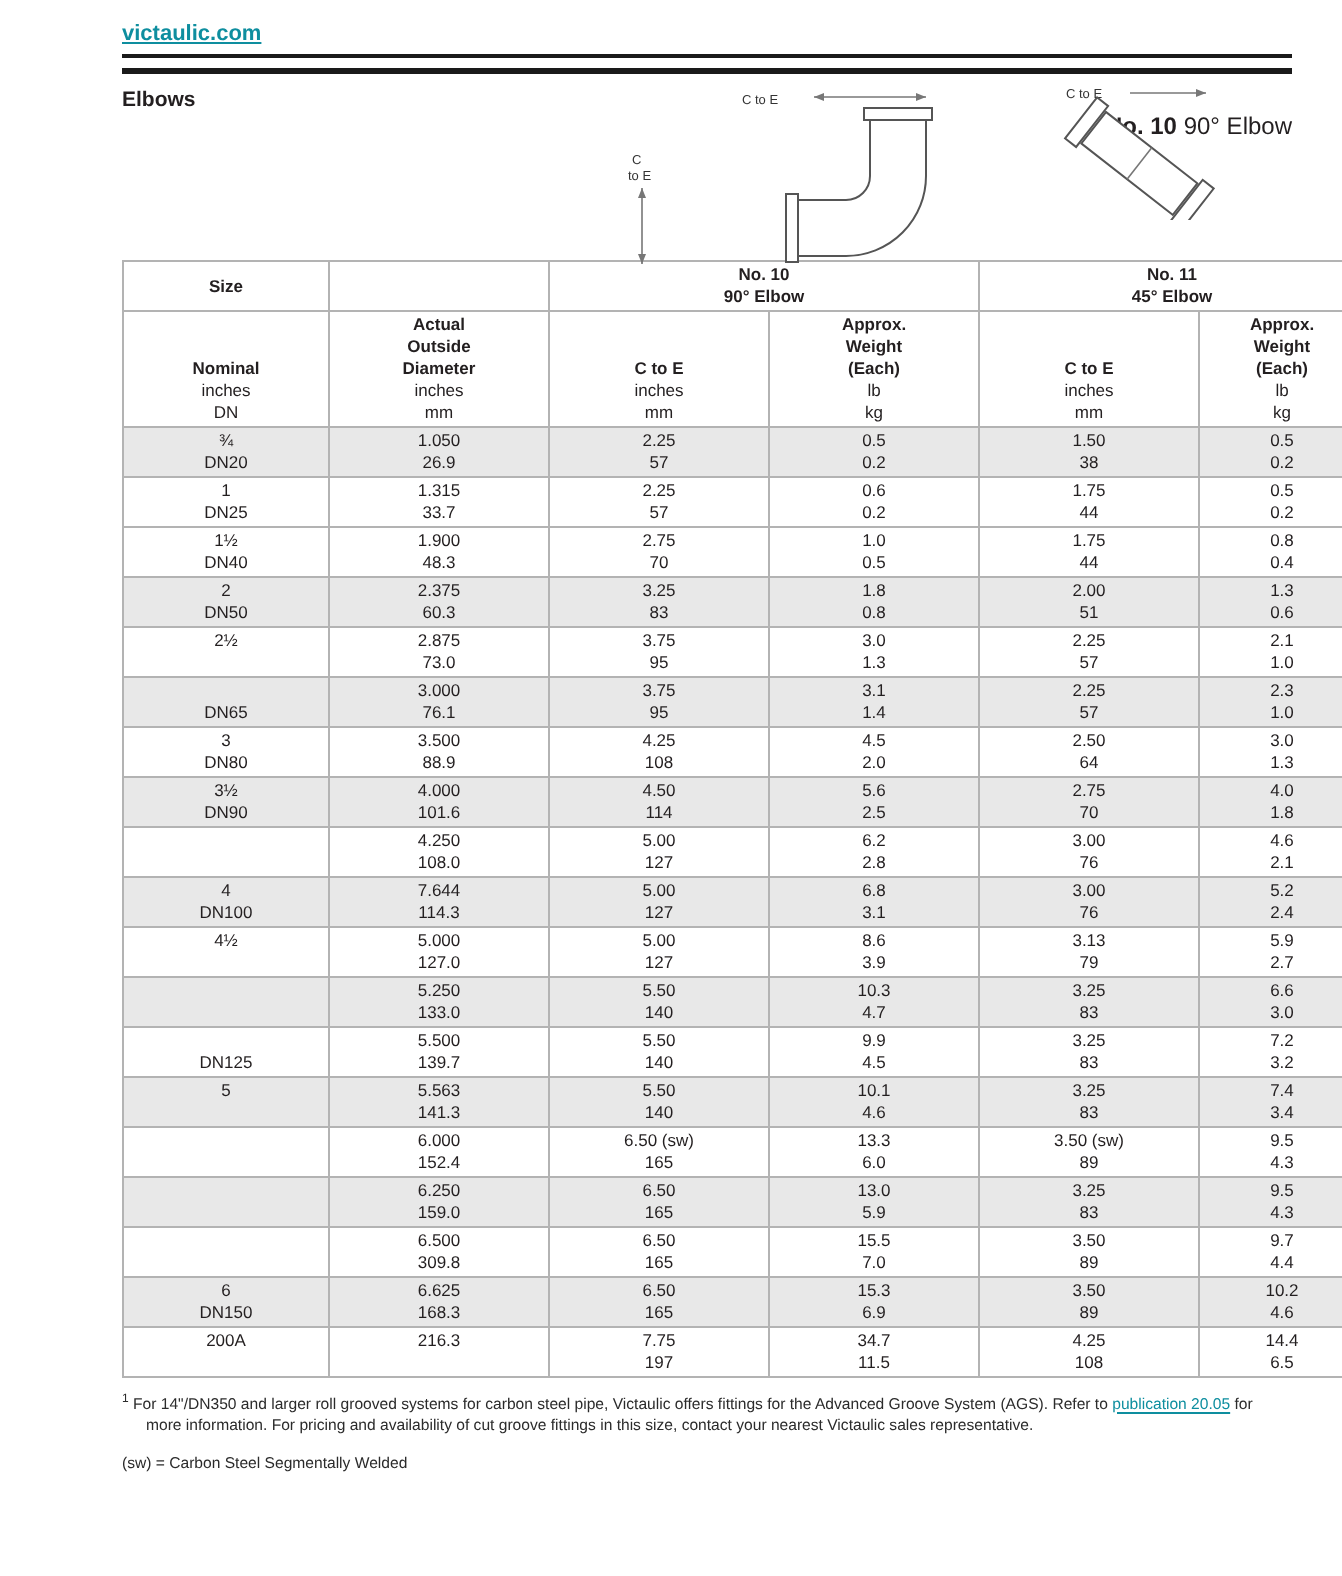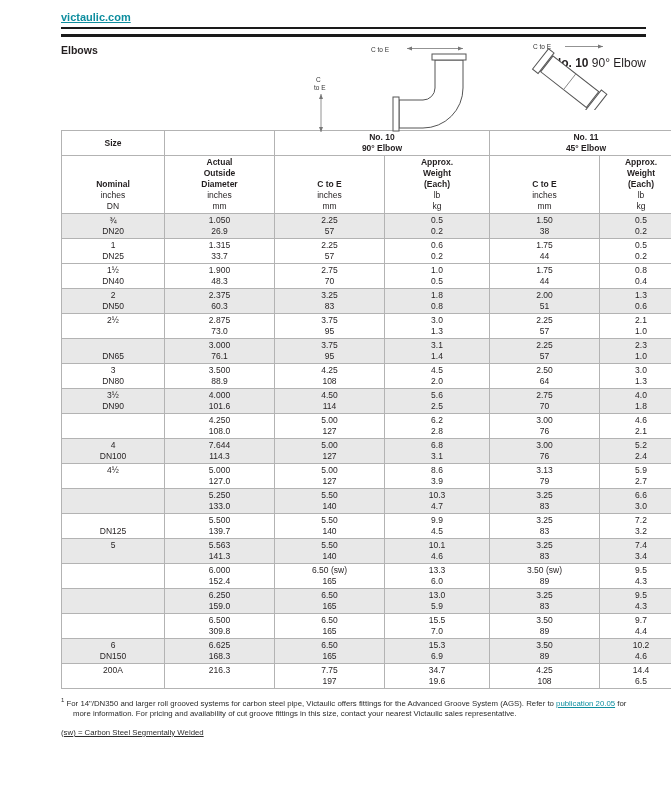--- a/index.html
+++ b/index.html
@@ -37,21 +37,21 @@
   .dim .chead th{vertical-align:bottom;}
   .hl-b{font-weight:bold;line-height:11px;}
   .hl{font-weight:normal;line-height:11px;}
   .dim tbody td{vertical-align:middle;font-weight:normal;}
   .dim tbody td div{line-height:11px;height:11px;}
   .dim tbody tr.shade{background:var(--shade);}
   .footnote-block{margin-top:6px;font-size:7.8px;line-height:10px;color:#2b2b2b;}
   .footnote{padding-left:12px;text-indent:-12px;}
   .footnote sup{font-size:6px;}
   .link{color:var(--accent);text-decoration:underline;cursor:pointer;}
-  .sw-note{margin-top:9px;text-decoration:underline;}
+  .sw-note{margin-top:9px;}
 </style>
 </head>
 <body>
 
 <div class="page">
 
   <div>
     <a class="site-link">victaulic.com</a>
     <div class="top-rule"></div>
   </div>
@@ -631,21 +631,21 @@
           <td>
             <div>216.3</div>
             <div>&nbsp;</div>
           </td>
           <td>
             <div>7.75</div>
             <div>197</div>
           </td>
           <td>
             <div>34.7</div>
-            <div>19.6</div>
+            <div>11.5</div>
           </td>
           <td>
             <div>4.25</div>
             <div>108</div>
           </td>
           <td>
             <div>14.4</div>
             <div>6.5</div>
           </td>
         </tr>

